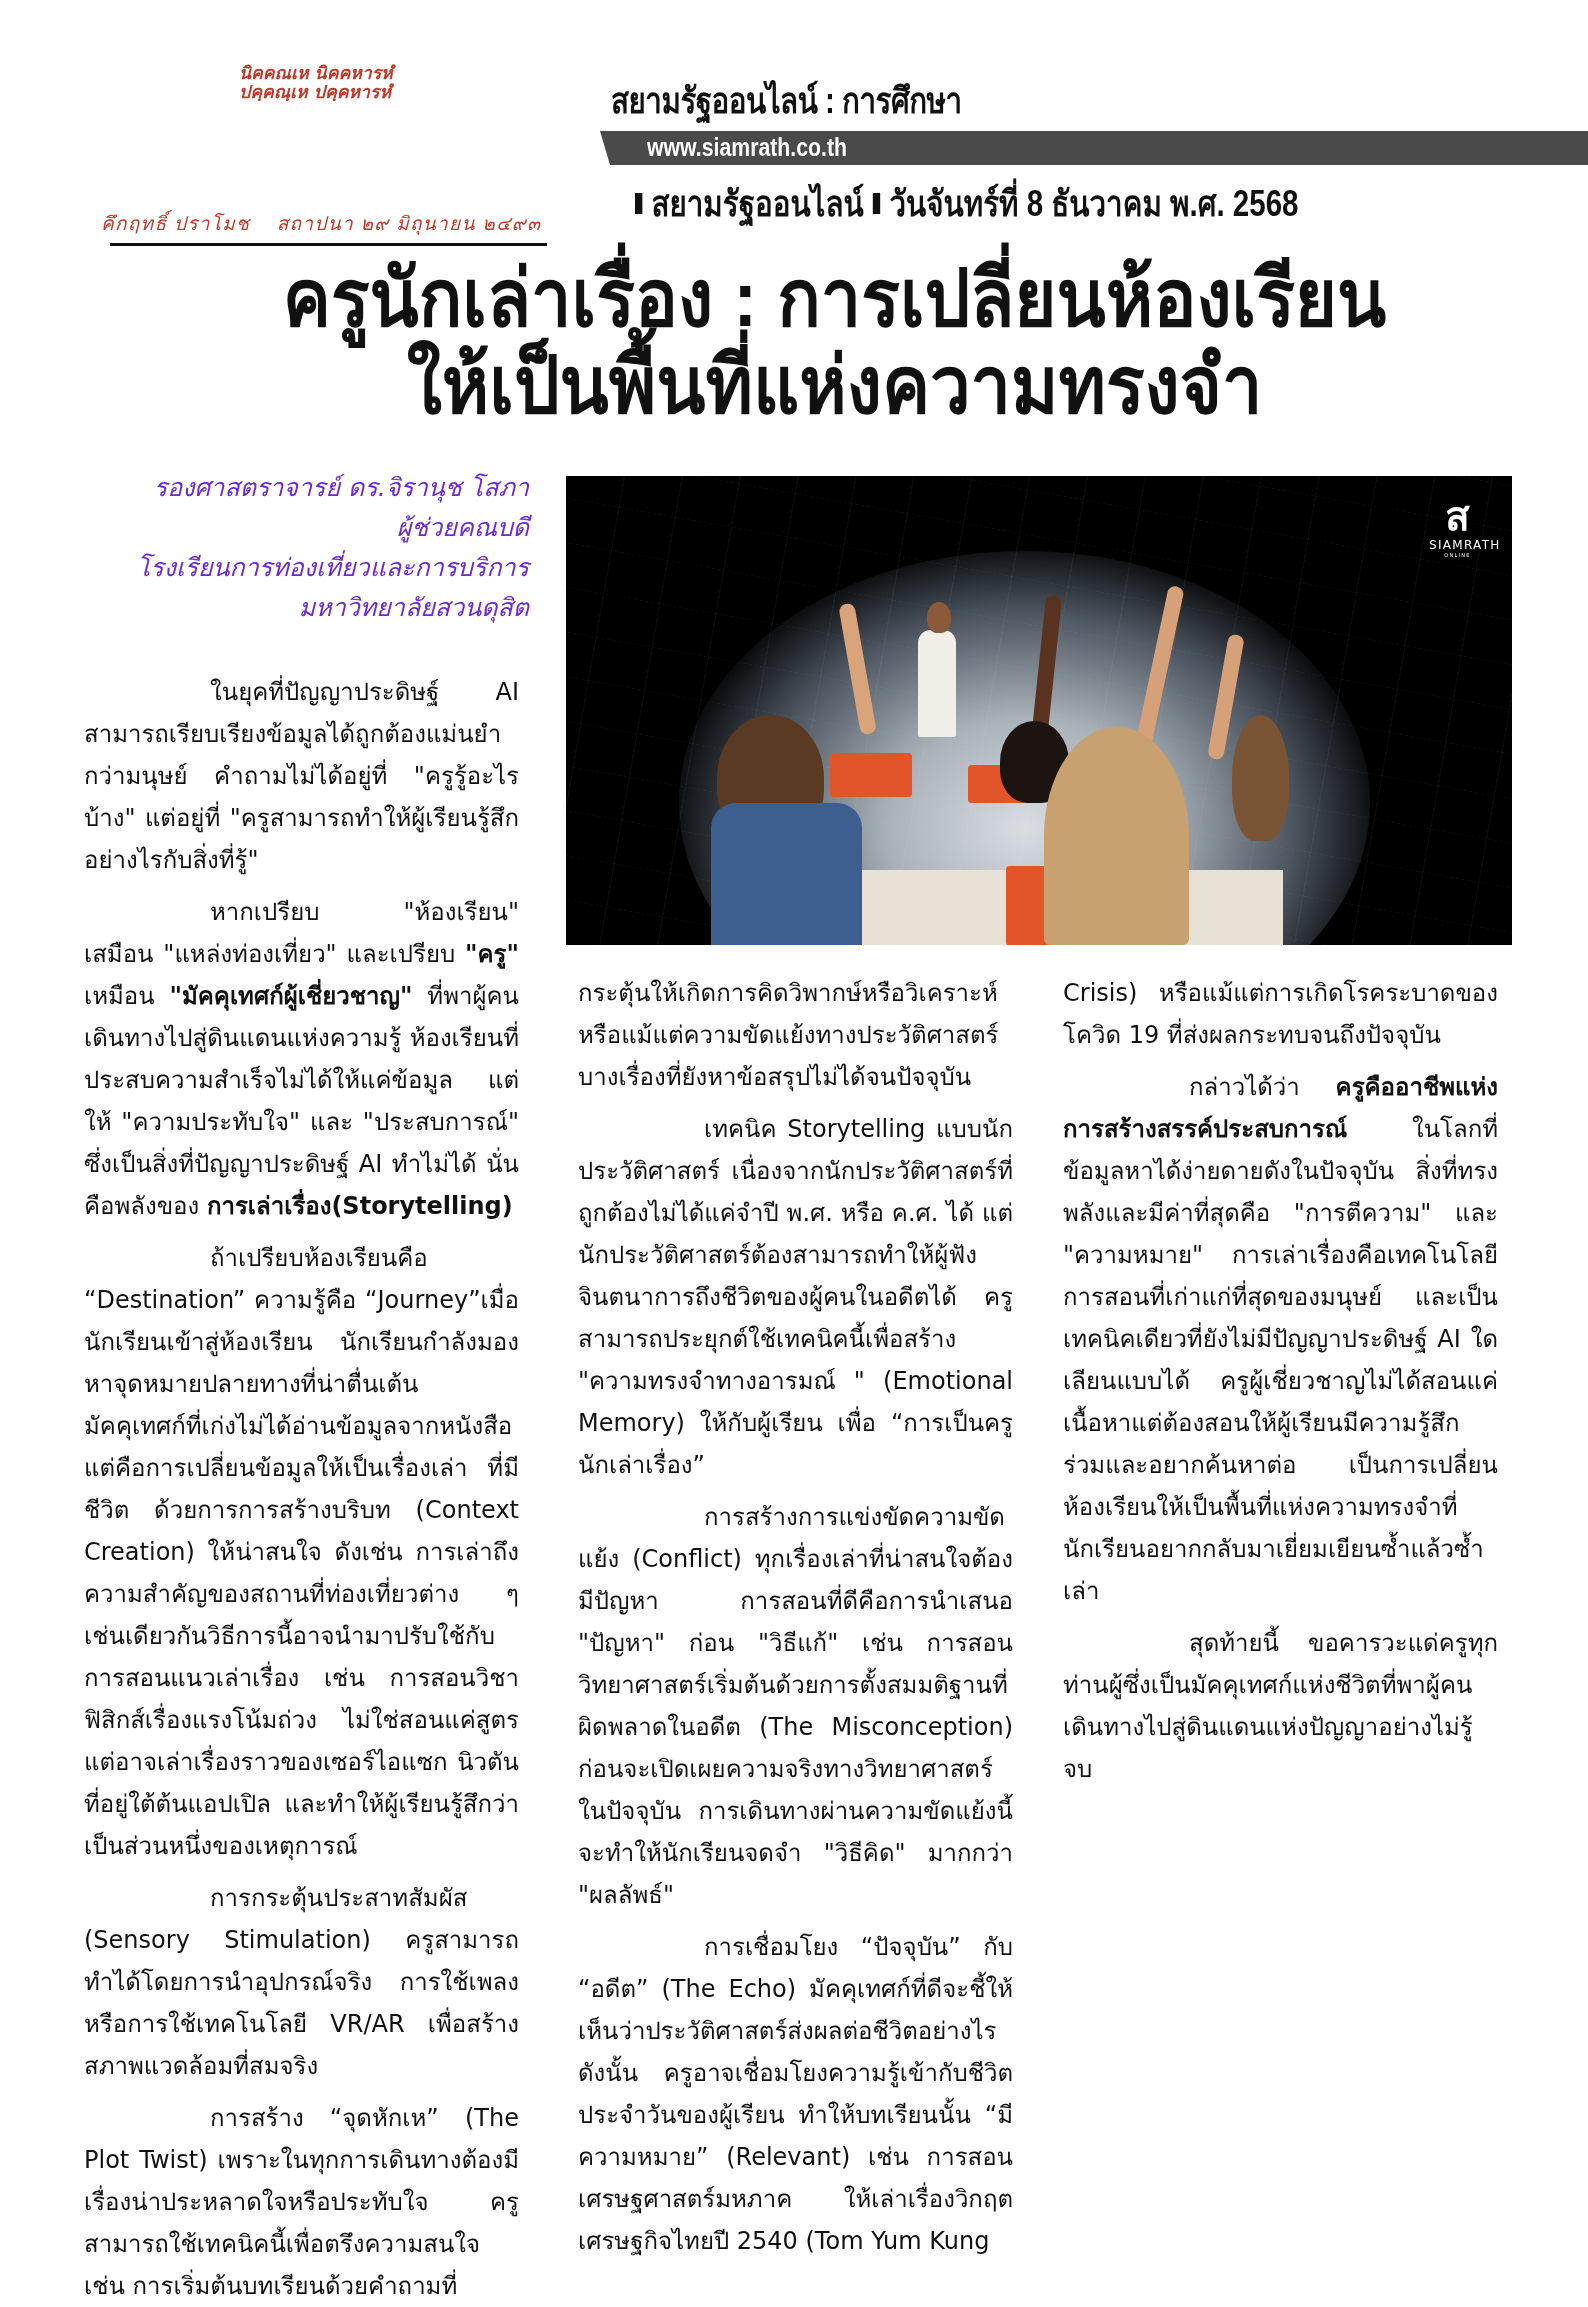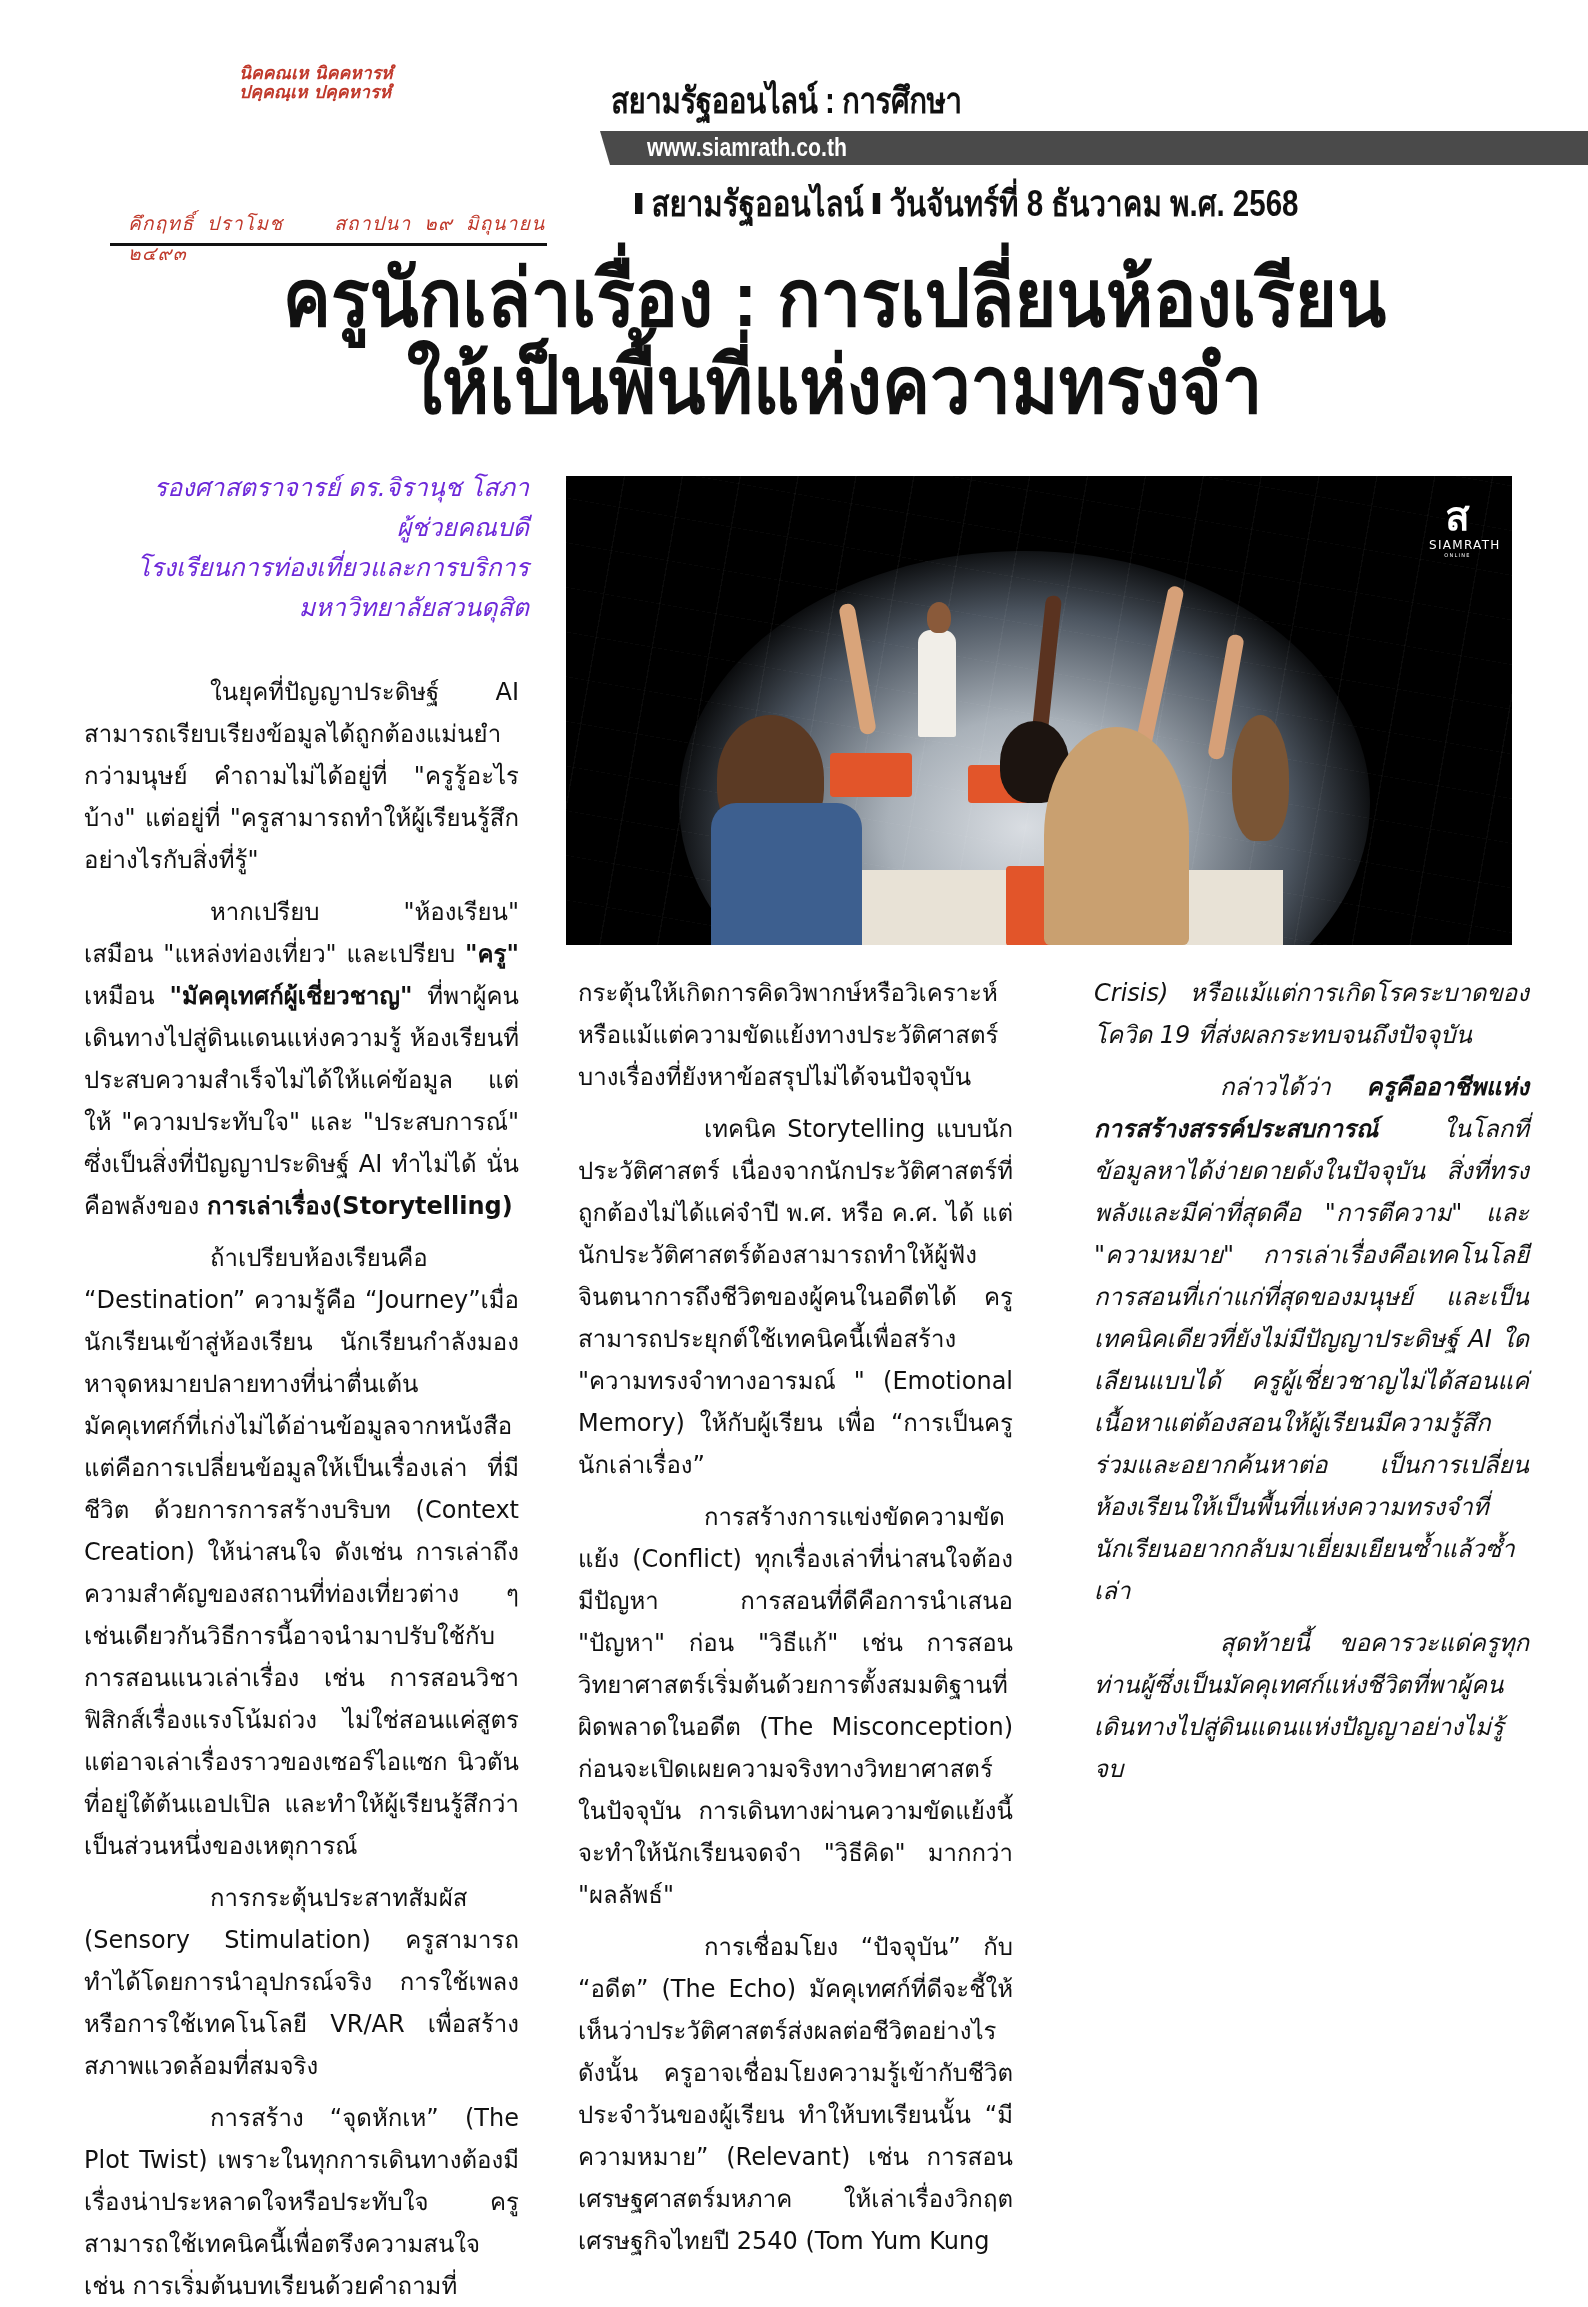--- a/index.html
+++ b/index.html
@@ -3,21 +3,21 @@
 <meta charset="utf-8">
 <style>
   html, body { margin:0; padding:0; background:#ffffff; }
   body { width:1589px; height:2307px; position:relative; overflow:hidden; font-family:"DejaVu Sans", sans-serif; color:#111; }
   .abs { position:absolute; }
 
   
   #logo { left:69px; top:38px; width:496px; height:207px; }
   #logo .tagline { position:absolute; left:170px; top:25px; color:#c0392b; font-family:"DejaVu Serif", serif; font-weight:bold; font-style:italic; font-size:17.6px; line-height:19px; }
   #logo .wordmark { position:absolute; left:12.6px; top:50px; font-family:"DejaVu Sans", sans-serif; font-weight:bold; font-style:italic; font-size:119px; line-height:126px; color:#1a5f9a; -webkit-text-stroke:3.8px #1e90c8; letter-spacing:-2.5px; text-shadow: 3.8px 3.8px 0 #2aa3d8; }
-  #logo .founded { position:absolute; left:59px; top:170px; color:#c0392b; font-family:Liberation Mono, monospace; font-style:italic; font-size:19px; letter-spacing:1.3px; }
+  #logo .founded { position:absolute; left:32px; top:170px; color:#c0392b; font-family:Liberation Sans, sans-serif; font-style:italic; font-size:19px; letter-spacing:1.3px; }
   #logo-rule { left:110px; top:243px; width:437px; height:3.1px; background:#111; }
 
   
   #section-title { left:611px; top:72px; font-size:36px; font-weight:bold; font-family:"Liberation Sans", sans-serif; transform:scaleX(0.82); transform-origin:left; letter-spacing:-0.6px; }
   #url-bar { left:600px; top:131px; width:989px; height:34px; background:#4a4a4a; clip-path:polygon(0 0,100% 0,100% 100%,10px 100%); }
   #url-text { left:647px; top:133px; color:#fff; font-size:25px; font-family:"Liberation Sans", sans-serif; font-weight:bold; transform:scaleX(0.85); transform-origin:left; }
   #dateline { left:635px; top:175px; font-size:36px; font-weight:bold; font-family:"Liberation Sans", sans-serif; transform:scaleX(0.82); transform-origin:left; display:flex; gap:11.3px; align-items:center; }
   .bullet { display:inline-block; width:8.8px; height:21.4px; background:#111; }
 
   
@@ -43,21 +43,21 @@
   #hero-logo .txt { font-size:12px; letter-spacing:1.3px; font-weight:normal; }
   #hero-logo .txt2 { font-size:5px; letter-spacing:1.3px; }
 
   
   .col { position:absolute; font-family:"DejaVu Sans", sans-serif; font-size:24px; line-height:42px; color:#111; text-align:justify; }
   .col p { margin:10px; text-indent:0; }
   .col p.ind { text-indent:126px; }
   .col b { font-weight:bold; }
   #col1 { left:74px; top:661px; width:455px; }
   #col2 { left:568px; top:962px; width:455px; }
-  #col3 { left:1084px; top:962px; width:455px;font-style:italic; }
+  #col3 { left:1053px; top:962px; width:455px; }
 </style>
 </head>
 <body>
 
 <div id="logo" class="abs">
   <div class="tagline">
     <div>นิคคณเห นิคคหารหํ</div>
     <div>ปคฺคณฺเห ปคฺคหารหํ</div>
   </div>
   <div class="founded">

